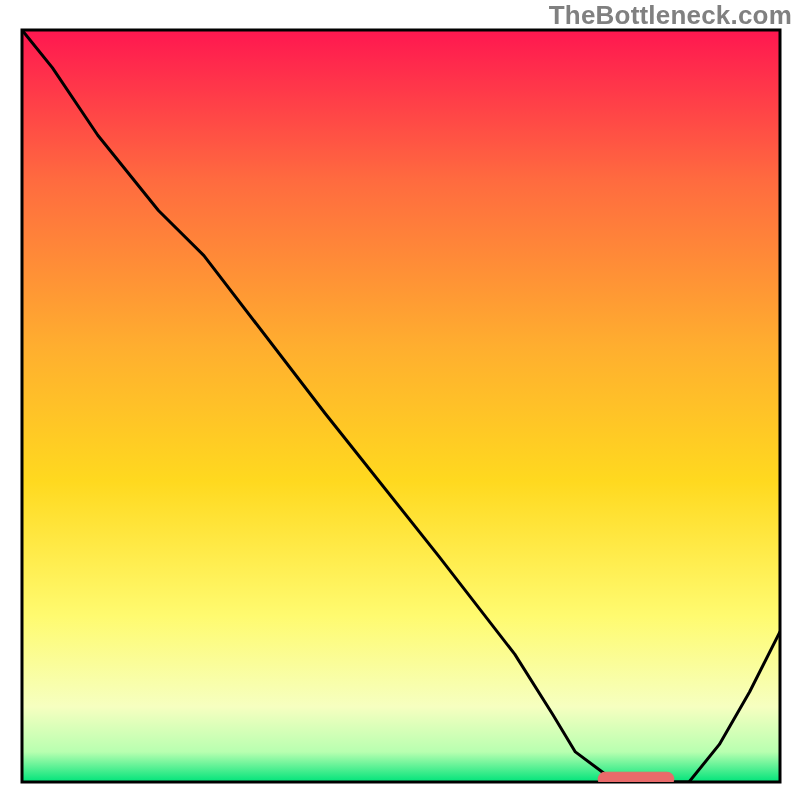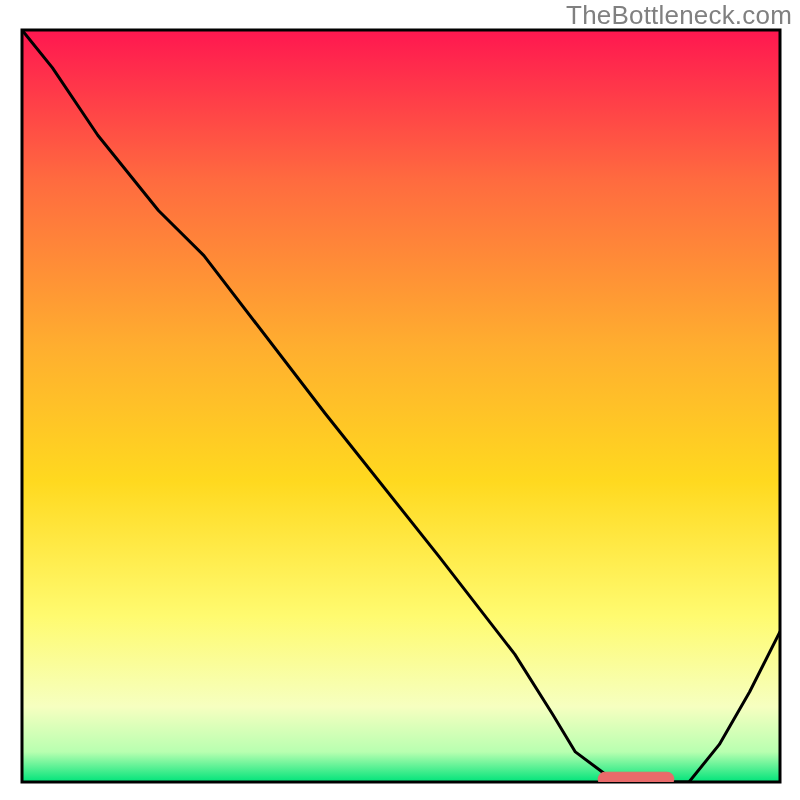--- a/index.html
+++ b/index.html
@@ -13,21 +13,21 @@
   .container {
     position: relative;
     width: 800px;
     height: 800px;
   }
   .watermark {
     position: absolute;
     top: 0px;
     right: 8px;
     font-size: 26px;
-    font-weight: 400;
+    font-weight: 700;
     color: #808080;
     letter-spacing: 0.2px;
     z-index: 10;
   }
   svg.chart {
     position: absolute;
     top: 0;
     left: 0;
   }
 </style>

